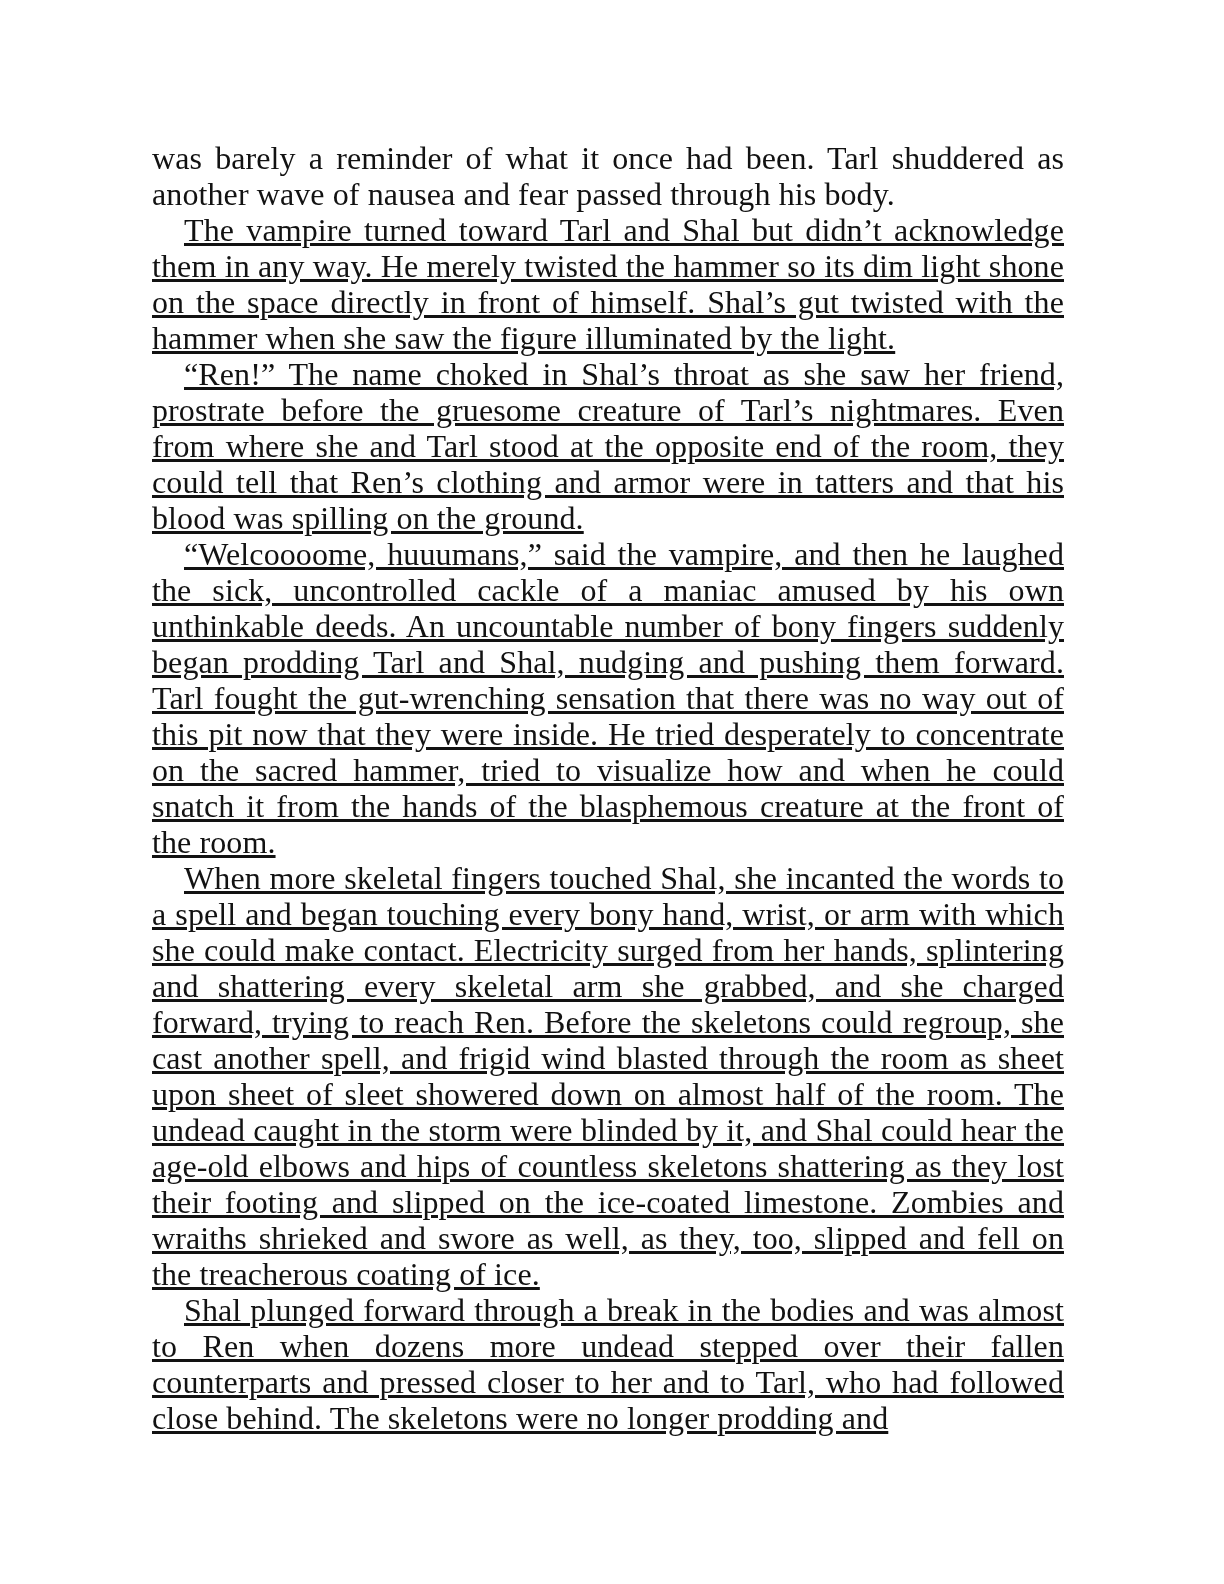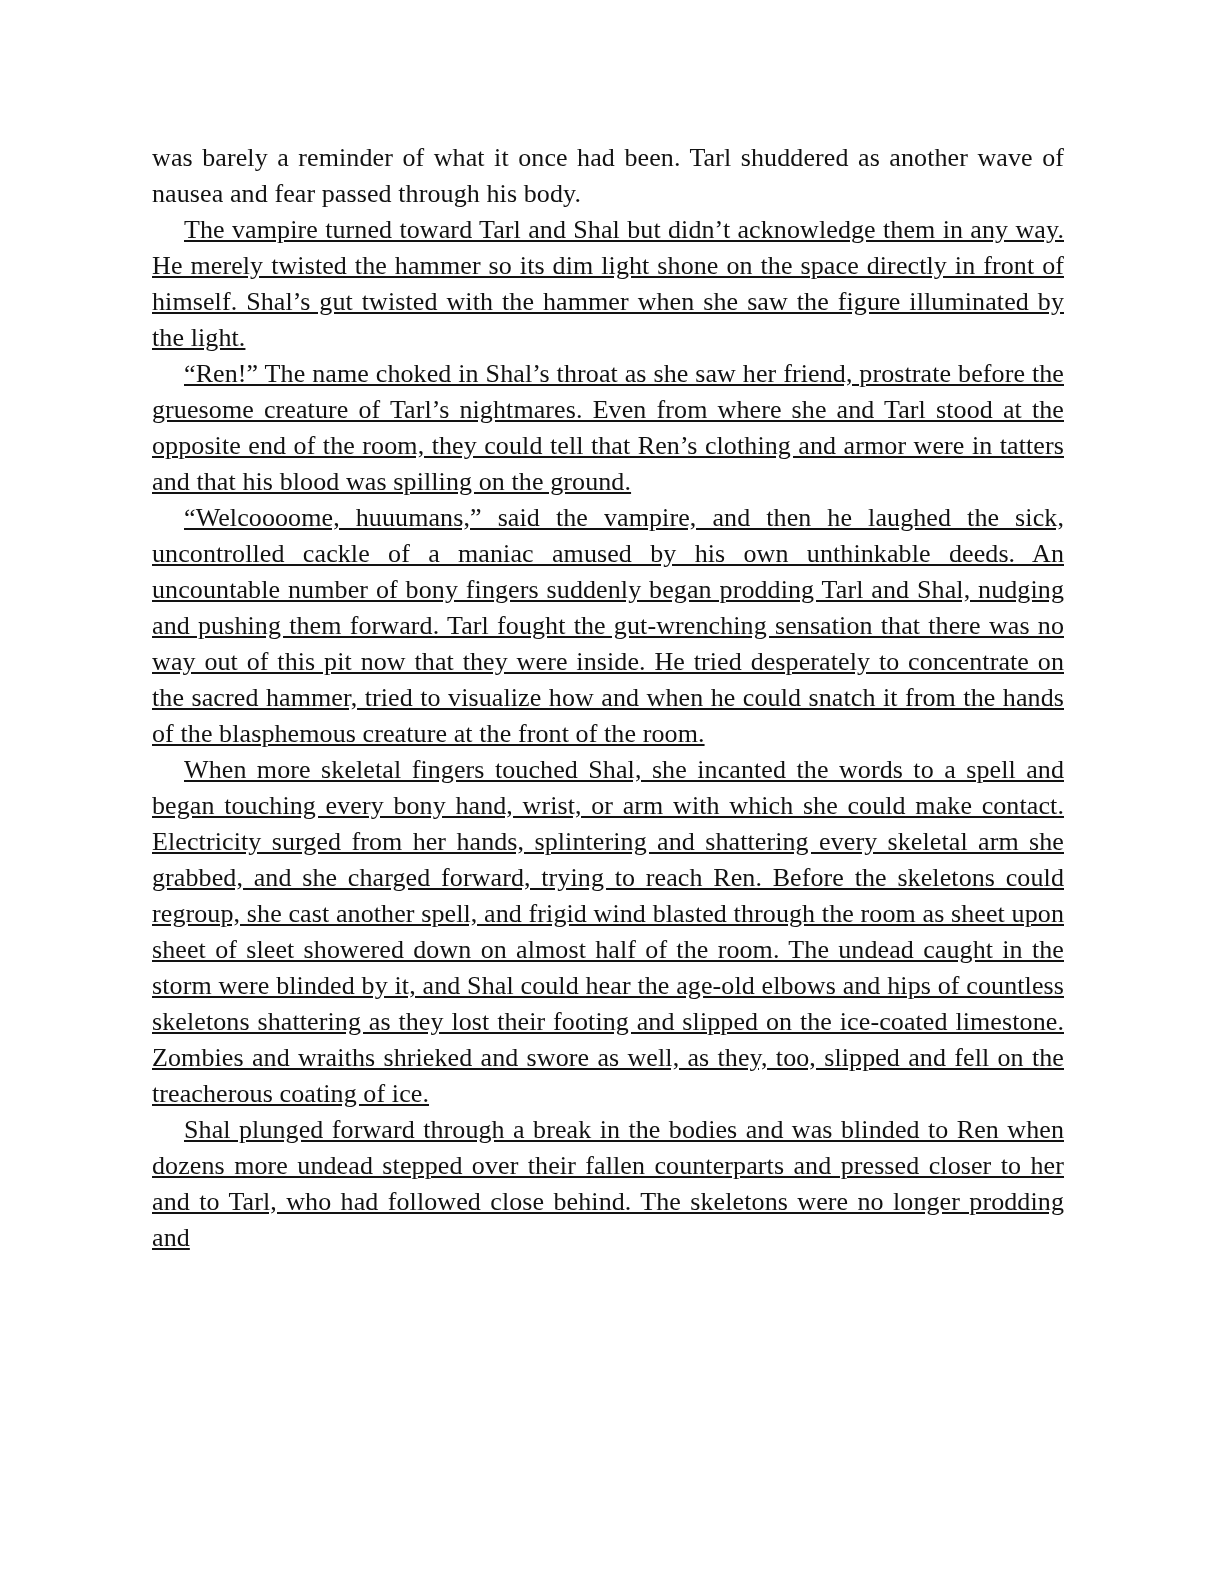--- a/index.html
+++ b/index.html
@@ -19,21 +19,21 @@
     height: 1584px;
     background: var(--page-bg, #ffffff);
     padding: 140px 160px 0 152px;
   }
   .text-block {
     width: 100%;
   }
   .text-block p {
     margin: 0;
     padding: 0;
-    font-size: 26px;
+    font-size: 32px;
     line-height: 36px;
     color: var(--text-color, #121212);
     text-align: justify;
     text-justify: inter-word;
     letter-spacing: 0.1px;
   }
   .text-block p.indent {
     text-indent: 32px;
     text-decoration: underline;
   }
@@ -41,15 +41,15 @@
 </head>
 <body>
 
 <div class="page">
   <div class="text-block">
     <p>was barely a reminder of what it once had been. Tarl shuddered as another wave of nausea and fear passed through his body.</p>
     <p class="indent">The vampire turned toward Tarl and Shal but didn’t acknowledge them in any way. He merely twisted the hammer so its dim light shone on the space directly in front of himself. Shal’s gut twisted with the hammer when she saw the figure illuminated by the light.</p>
     <p class="indent">“Ren!” The name choked in Shal’s throat as she saw her friend, prostrate before the gruesome creature of Tarl’s nightmares. Even from where she and Tarl stood at the opposite end of the room, they could tell that Ren’s clothing and armor were in tatters and that his blood was spilling on the ground.</p>
     <p class="indent">“Welcoooome, huuumans,” said the vampire, and then he laughed the sick, uncontrolled cackle of a maniac amused by his own unthinkable deeds. An uncountable number of bony fingers suddenly began prodding Tarl and Shal, nudging and pushing them forward. Tarl fought the gut-wrenching sensation that there was no way out of this pit now that they were inside. He tried desperately to concentrate on the sacred hammer, tried to visualize how and when he could snatch it from the hands of the blasphemous creature at the front of the room.</p>
     <p class="indent">When more skeletal fingers touched Shal, she incanted the words to a spell and began touching every bony hand, wrist, or arm with which she could make contact. Electricity surged from her hands, splintering and shattering every skeletal arm she grabbed, and she charged forward, trying to reach Ren. Before the skeletons could regroup, she cast another spell, and frigid wind blasted through the room as sheet upon sheet of sleet showered down on almost half of the room. The undead caught in the storm were blinded by it, and Shal could hear the age-old elbows and hips of countless skeletons shattering as they lost their footing and slipped on the ice-coated limestone. Zombies and wraiths shrieked and swore as well, as they, too, slipped and fell on the treacherous coating of ice.</p>
-    <p class="indent">Shal plunged forward through a break in the bodies and was blinded to Ren when dozens more undead stepped over their fallen counterparts and pressed closer to her and to Tarl, who had followed close behind. The skeletons were no longer prodding and</p>
+    <p class="indent">Shal plunged forward through a break in the bodies and was almost to Ren when dozens more undead stepped over their fallen counterparts and pressed closer to her and to Tarl, who had followed close behind. The skeletons were no longer prodding and</p>
   </div>
 </div>
 
 </body></html>

